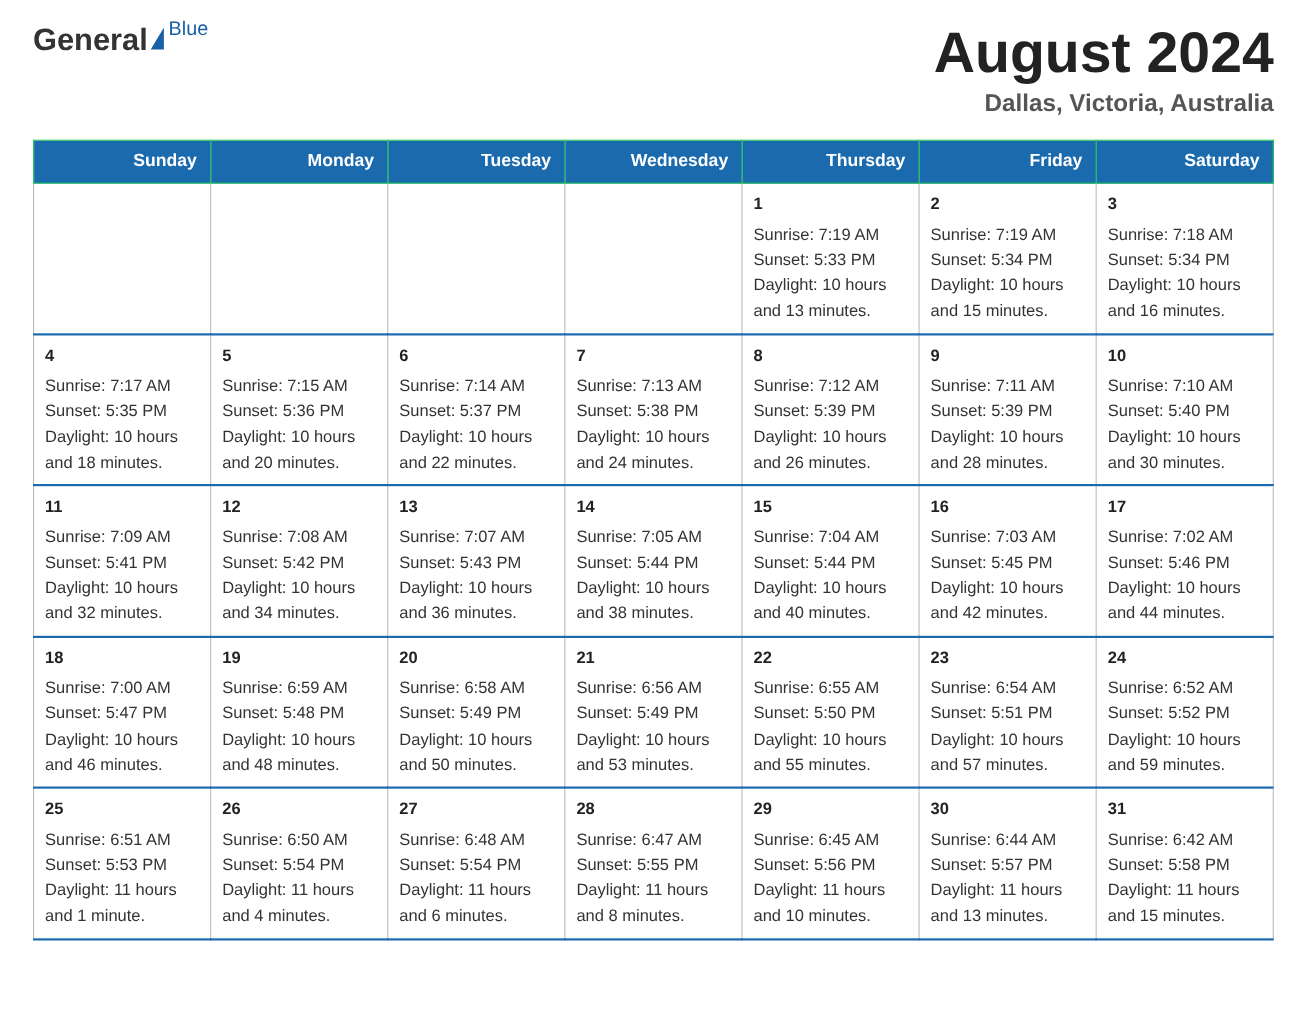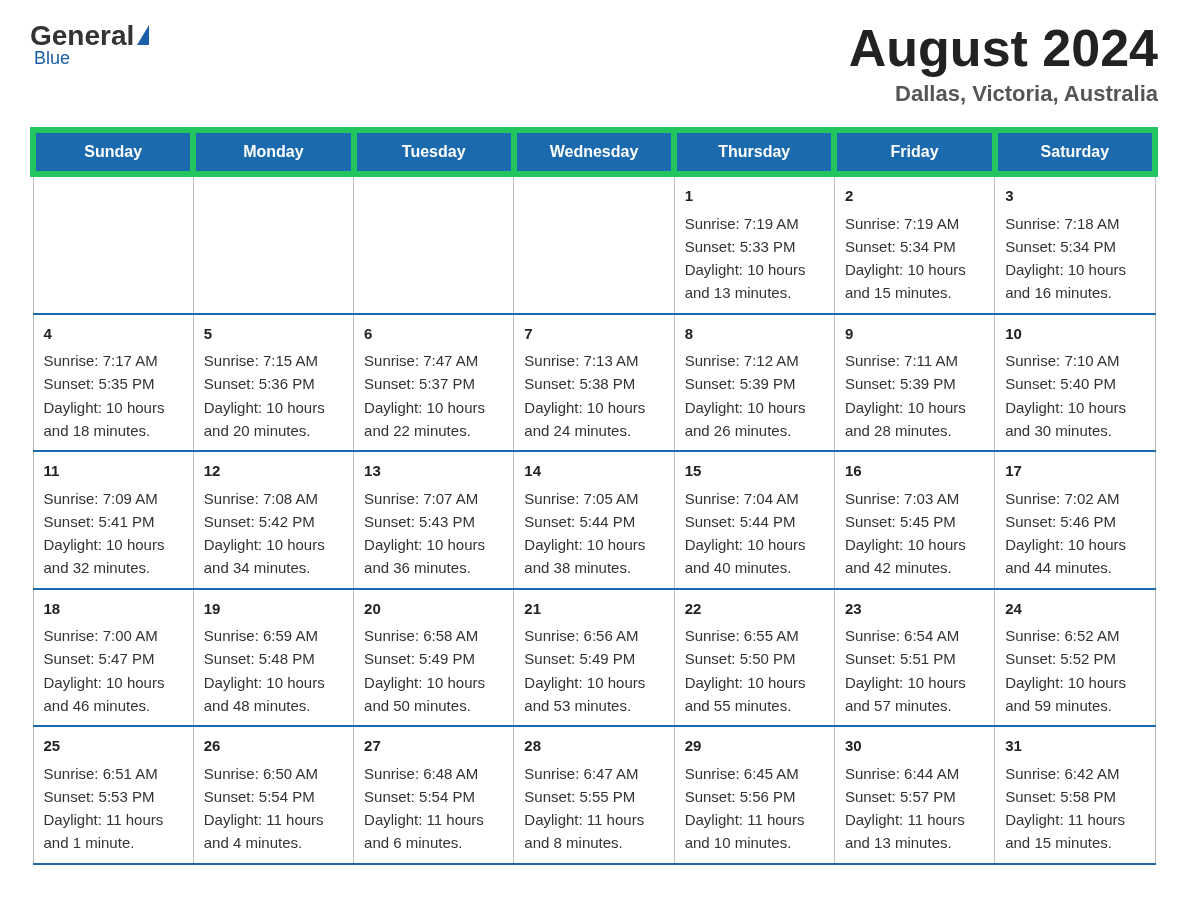--- a/index.html
+++ b/index.html
@@ -12,21 +12,21 @@
       padding: 20px 30px;
     }
     .header {
       display: flex;
       justify-content: space-between;
       align-items: flex-start;
       margin-bottom: 20px;
     }
     .logo {
       display: flex;
-      flex-direction: column;
+      flex-direction: row;
       align-items: flex-start;
     }
     .logo-text {
       font-size: 28px;
       font-weight: bold;
       color: #333;
       display: flex;
       align-items: center;
     }
     .logo-general { color: #333; }
@@ -63,22 +63,22 @@
     table {
       width: 100%;
       border-collapse: collapse;
     }
     thead th {
       background-color: #1a6aad;
       color: #fff;
       font-size: 16px;
       font-weight: bold;
       padding: 10px 12px;
-      text-align: center;
-      border: 6px solid #22c55e;
+      text-align: right;
+      border: 1px solid #22c55e;
     }
     tbody td {
       vertical-align: top;
       padding: 8px 10px;
       border: 1px solid #bbb;
       width: 14.28%;
       font-size: 13px;
       color: #333;
       line-height: 1.5;
     }
@@ -163,21 +163,21 @@
 Daylight: 10 hours and 18 minutes.</div>
         </td>
         <td>
           <span class="day-number">5</span>
           <div class="day-info">Sunrise: 7:15 AM
 Sunset: 5:36 PM
 Daylight: 10 hours and 20 minutes.</div>
         </td>
         <td>
           <span class="day-number">6</span>
-          <div class="day-info">Sunrise: 7:47 AM
+          <div class="day-info">Sunrise: 7:14 AM
 Sunset: 5:37 PM
 Daylight: 10 hours and 22 minutes.</div>
         </td>
         <td>
           <span class="day-number">7</span>
           <div class="day-info">Sunrise: 7:13 AM
 Sunset: 5:38 PM
 Daylight: 10 hours and 24 minutes.</div>
         </td>
         <td>

